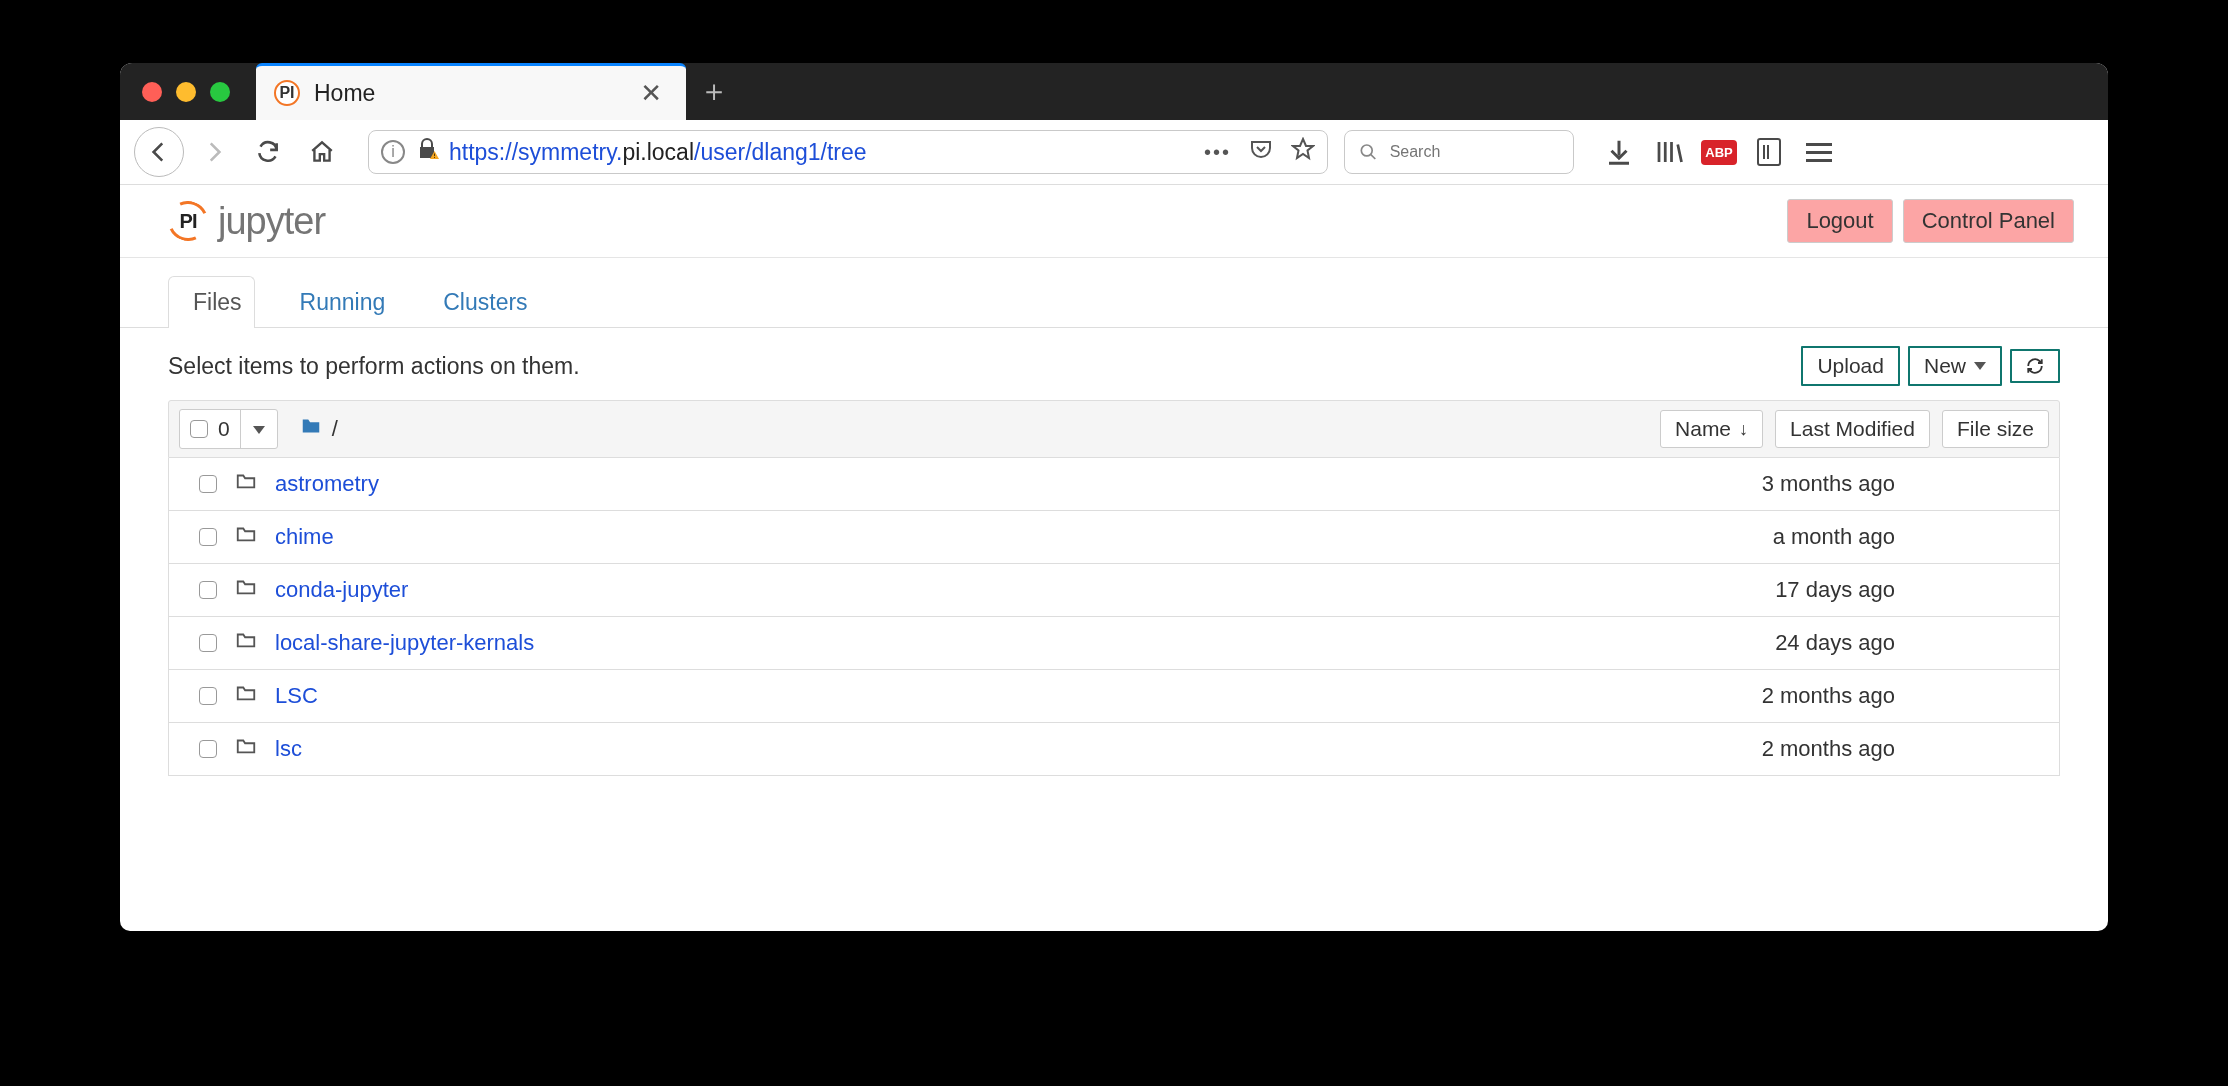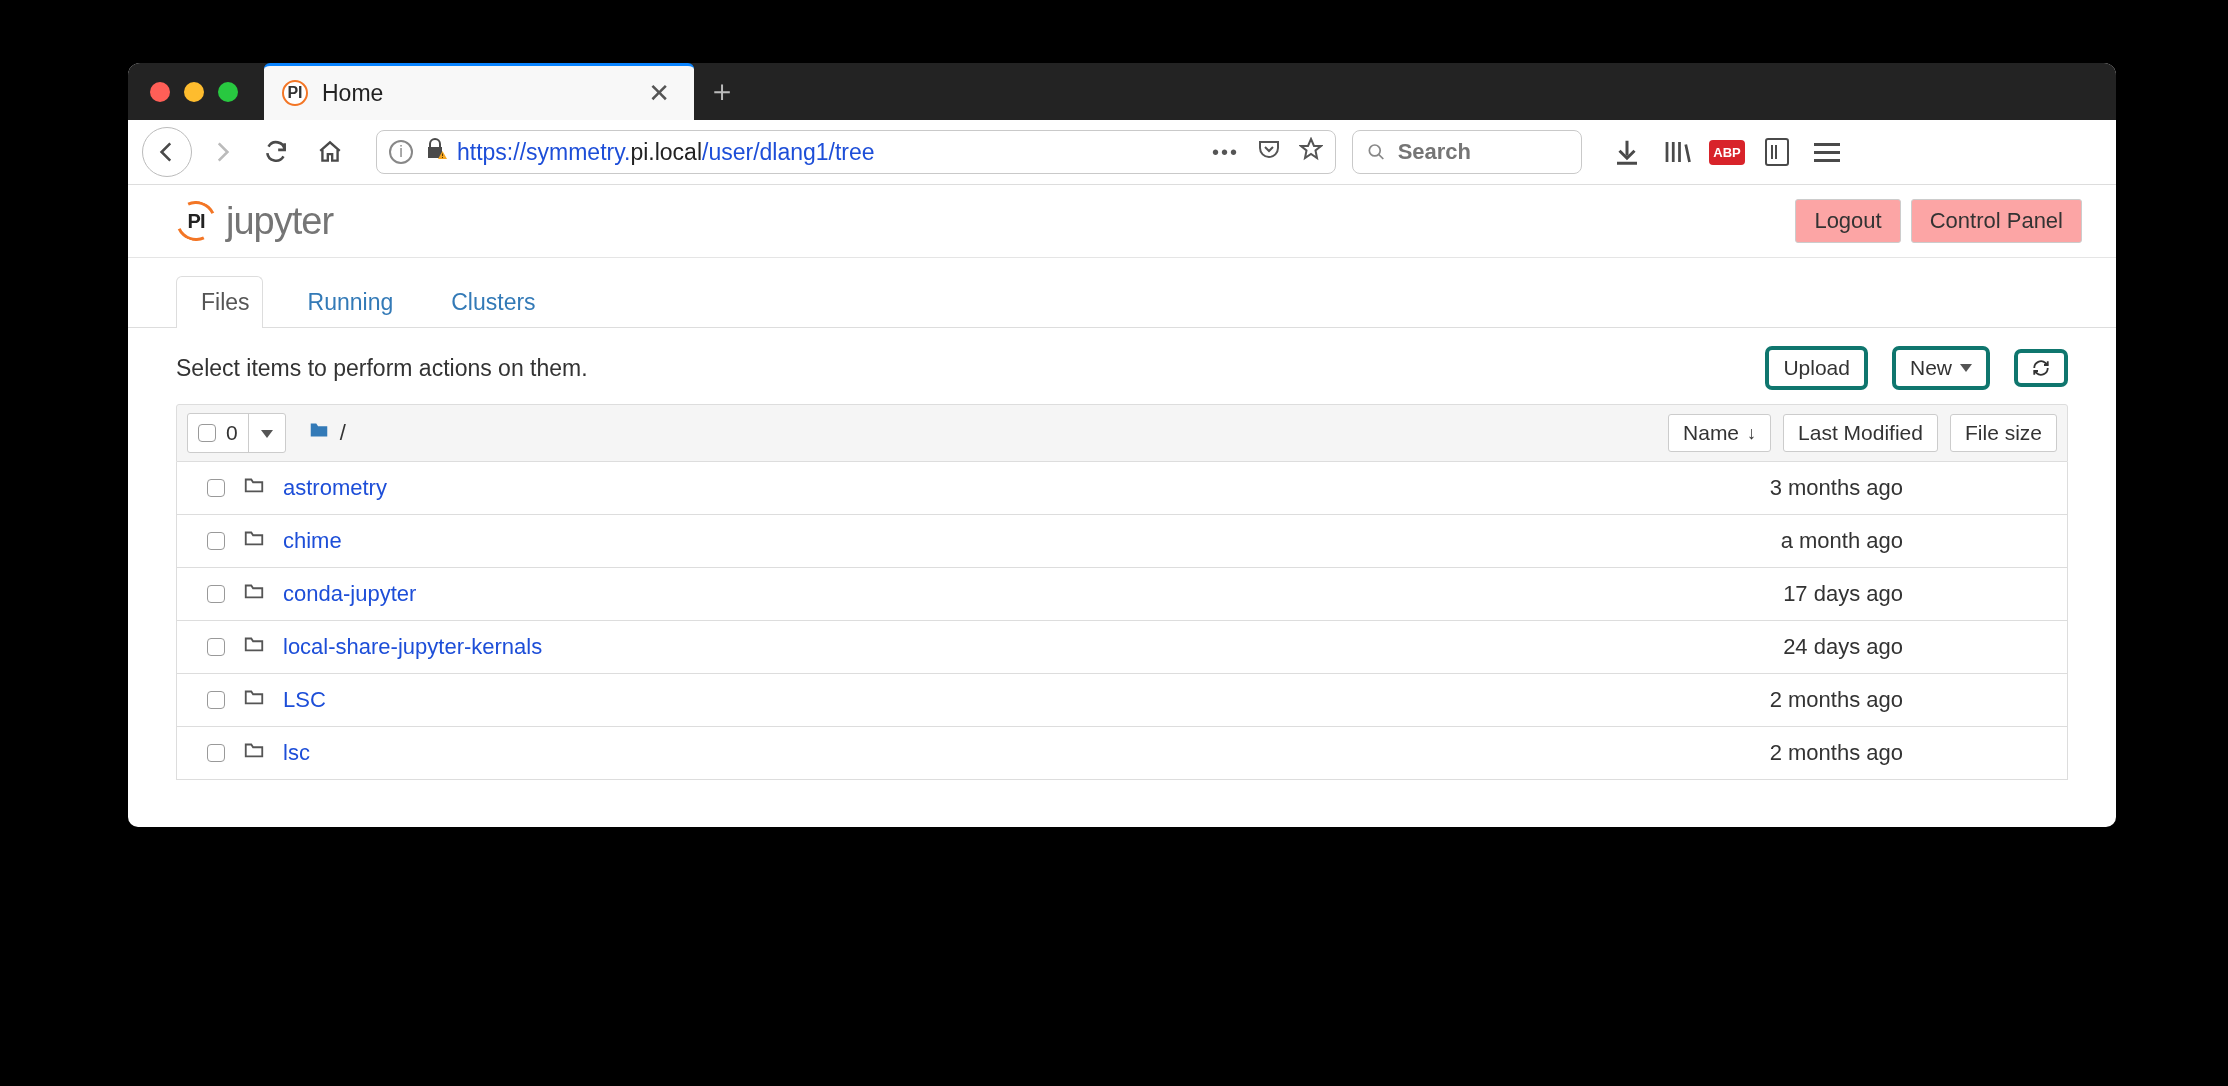--- a/index.html
+++ b/index.html
@@ -5,22 +5,22 @@
   * { box-sizing: border-box; margin: 0; padding: 0; }
   body {
     background: #000;
     font-family: -apple-system, BlinkMacSystemFont, "Helvetica Neue", Arial, sans-serif;
     width: 2228px;
     height: 1086px;
     position: relative;
   }
   .window {
     position: absolute;
-    left: 128px; top: 63px;
-    width: 1988px; height: 764px;
+    left: 120px; top: 63px;
+    width: 1988px; height: 868px;
     background: #fff;
     border-radius: 12px 12px 10px 10px;
     overflow: hidden;
     box-shadow: 0 20px 60px rgba(0,0,0,.5);
   }
   
   .titlebar {
     height: 57px;
     background: #232323;
     display: flex;
@@ -99,23 +99,22 @@
   .searchbox {
     width: 230px;
     height:44px;
     border:1px solid #c9c9c9;
     border-radius:8px;
     display:flex;align-items:center;
     padding:0 14px; gap:12px;
     color:#888; font-size:22px;
   }
   .searchbox input {
-    border:none;outline:none;font-size:22px;color:#b91c1c;width:100%;
+    border:none;outline:none;font-size:16px;color:#b91c1c;width:100%;
     background:transparent;
-    font-weight:bold;
   }
   .toolbar-icons { display:flex; align-items:flex-end; gap:20px; margin-left:24px; color:#4a4a4a; }
   .toolbar-icons .icn { width:30px;height:30px;display:flex;align-items:center;justify-content:center; cursor:pointer;}
   .abp { background:#d8232a; color:#fff; font-size:13px; font-weight:bold; padding:5px 4px; border-radius:4px; }
   .reader { border:2px solid #4a4a4a; border-radius:3px; width:24px;height:28px; position:relative; }
   .reader::before {content:"";position:absolute;left:4px;right:10px;top:5px;bottom:5px;border-left:2px solid #4a4a4a;}
   .reader::after {content:"";position:absolute;right:4px;top:5px;bottom:5px;width:6px;border-left:2px solid #4a4a4a;}
   .burger { display:flex;flex-direction:column;gap:5px; }
   .burger span{width:26px;height:3px;background:#4a4a4a;}
 
@@ -163,23 +162,23 @@
   .jtabs .jtab + .jtab { margin-left: 20px; }
 
   
   .actionbar {
     display:flex;align-items:center;justify-content:space-between;
     padding: 18px 48px 14px 48px;
   }
   .hint { font-size:23px;color:#333; }
   .rightbtns { display:flex; gap:8px; align-items:center; }
   .btnout {
-    border:4px solid #0f766e;background:#fff;
+    border:2px solid #0f766e;background:#fff;
     padding:6px 14px;font-size:21px;color:#333;cursor:pointer;
-    border-radius:7px; display:flex;align-items:center;gap:8px;margin-left:16px;
+    border-radius:1px; display:flex;align-items:center;gap:8px;
   }
   .caret-down {
     width:0;height:0;border-left:6px solid transparent;border-right:6px solid transparent;border-top:8px solid #555;display:inline-block;
   }
   .refresh svg{width:18px;height:18px;}
 
   
   .listwrap { padding: 0 48px; }
   .listhdr {
     background:#f5f5f5;

